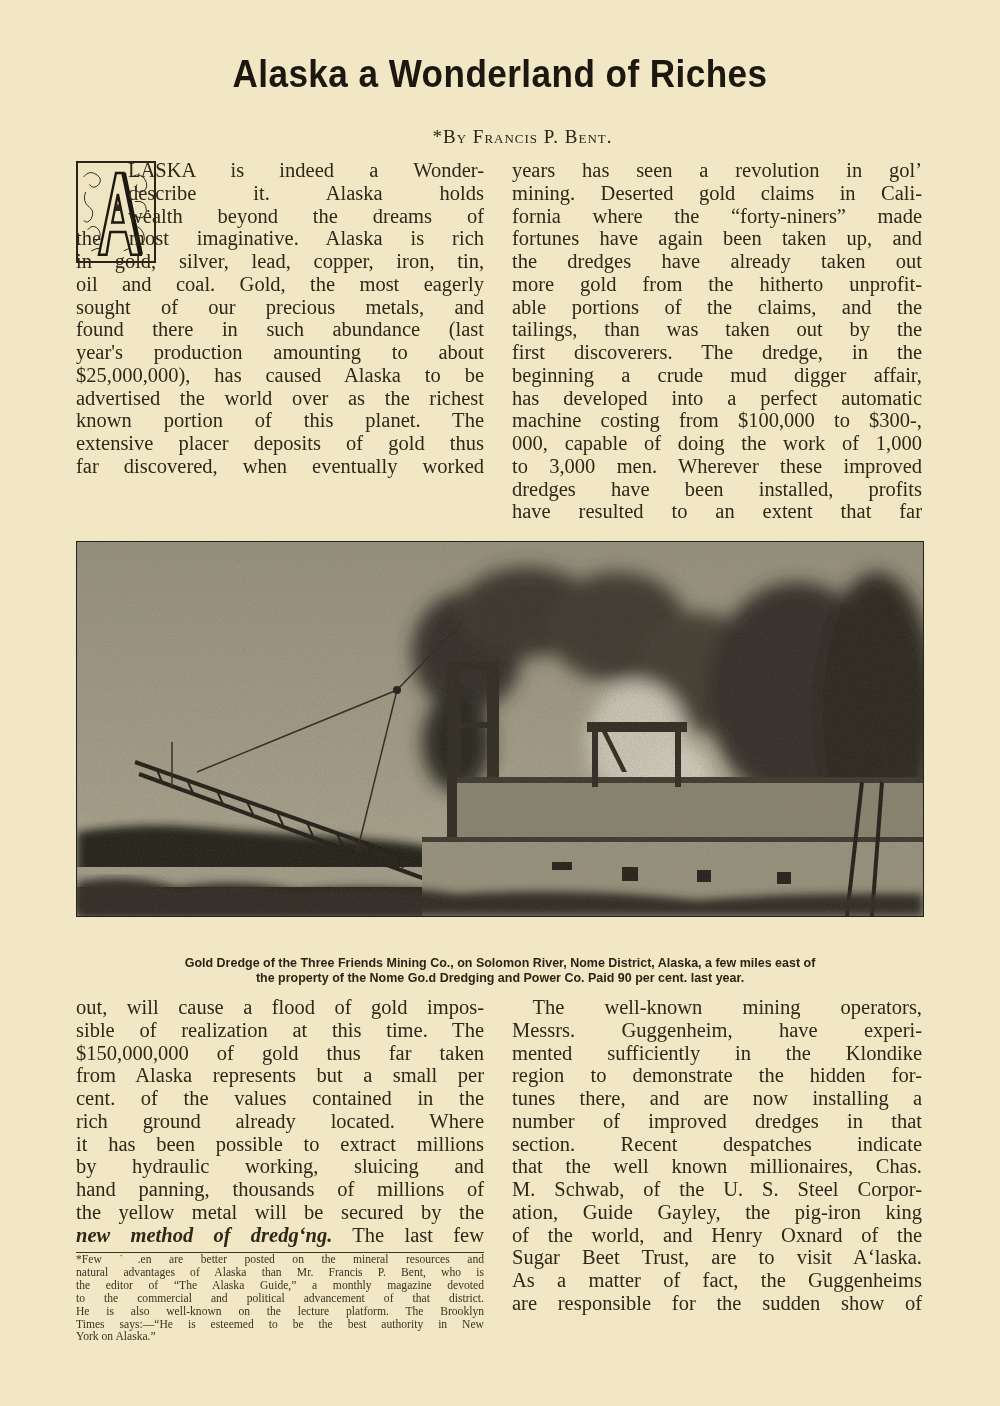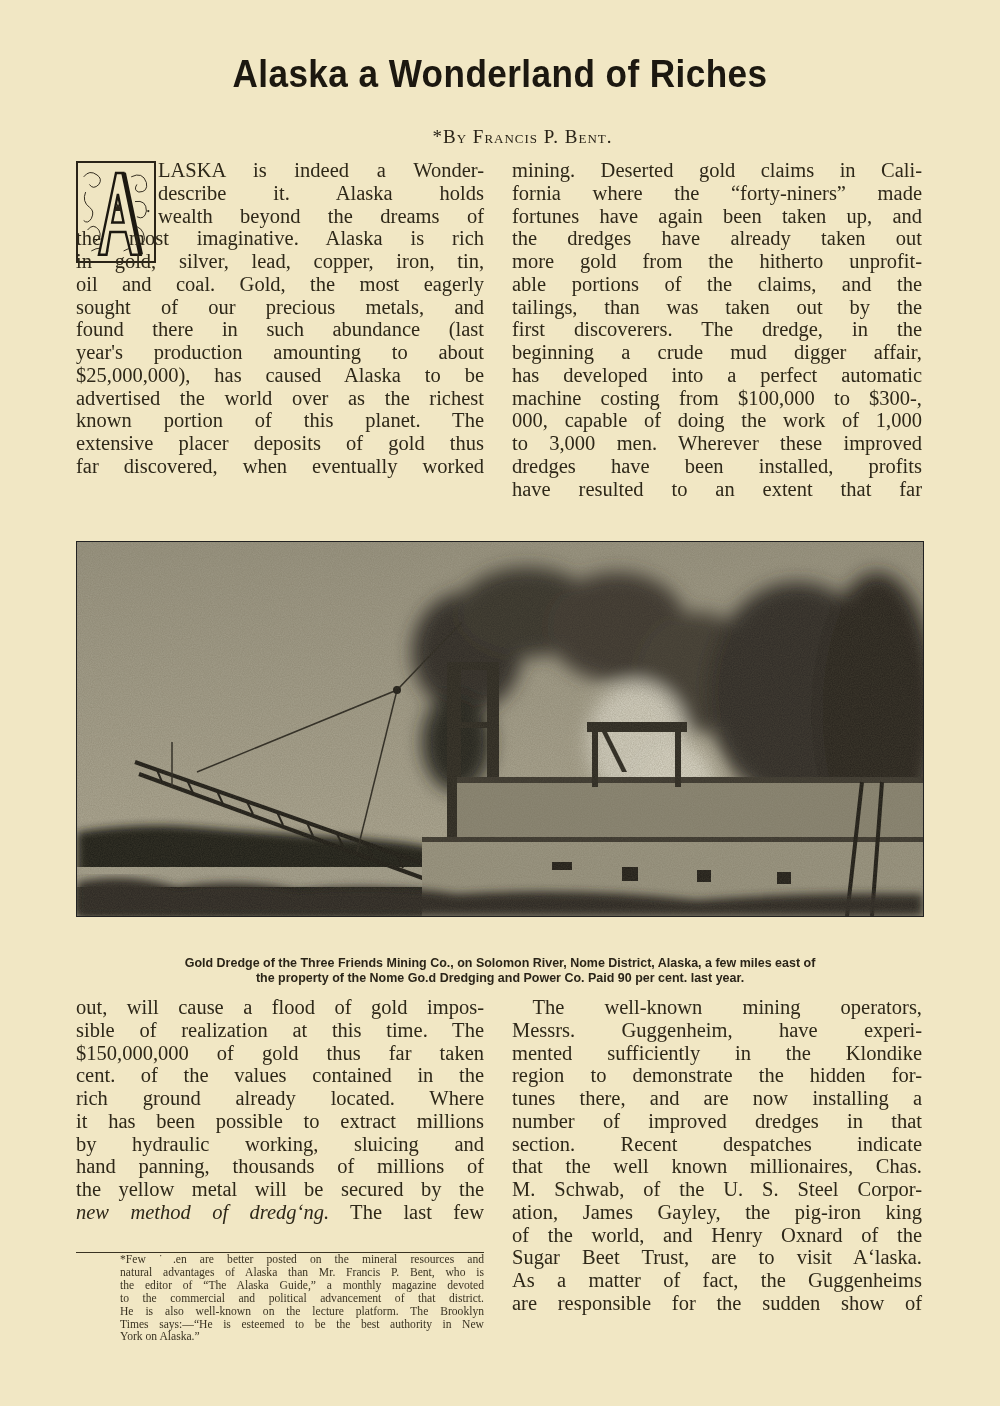--- a/index.html
+++ b/index.html
@@ -31,21 +31,21 @@
     font-family: "Liberation Serif", serif;
     font-size: 20.5px; line-height: 22.75px;
     text-align: justify;
     color: #2e2819;
   }
   .col .line { display: block; text-align: justify; text-align-last: justify; white-space: nowrap; height: 22.75px; }
   .c1 { left: 76px; top: 159px; width: 408px; }
   .c2 { left: 512px; top: 159px; width: 410px; }
   .c3 { left: 76px; top: 996px; width: 408px; }
   .c4 { left: 512px; top: 996px; width: 410px; }
-  .indent { padding-left: 82px; }
+  .indent { padding-left: 52px; }
   .dropcap {
     position: absolute; left: 76px; top: 161px; width: 80px; height: 102px;
     border: 2px solid #2a2418; box-sizing: border-box;
     background: #efe5c2;
   }
   .dropcap svg { width: 100%; height: 100%; }
   .photo {
     position: absolute; left: 76px; top: 541px; width: 846px; height: 374px;
     border: 1px solid #222; overflow: hidden; background: #8f8a78;
   }
@@ -59,23 +59,23 @@
   }
   .footrule {
     position: absolute; left: 76px; top: 1252px; width: 408px; height: 0;
     border-top: 1.5px solid #3a3322;
   }
   .footnote {
     position: absolute; left: 76px; top: 1254px; width: 408px;
     font-family: "Liberation Serif", serif;
     font-size: 11.6px; line-height: 12.9px; color: #3a3322;
   }
-  .footnote .line { display: block; text-align: justify; text-align-last: justify; white-space: nowrap; margin-left: 44px; }
+  .footnote .line { display: block; text-align: justify; text-align-last: justify; white-space: nowrap; }
   .footnote .line.last { text-align-last: left; }
-  em.ital { font-style: italic; }
+  em.ital { font-style: italic; font-weight: bold; }
 </style>
 </head>
 <body>
 
 <div>
 
   <h1 class="title" style="margin:0">Alaska a Wonderland of Riches</h1>
   <div class="byline">*By Francis P. Bent.</div>
 
   <div class="dropcap">
@@ -108,20 +108,21 @@
       <span class="line">found there in such abundance (last</span>
       <span class="line">year's production amounting to about</span>
       <span class="line">$25,000,000), has caused Alaska to be</span>
       <span class="line">advertised the world over as the richest</span>
       <span class="line">known portion of this planet.  The</span>
       <span class="line">extensive placer deposits of gold thus</span>
       <span class="line">far discovered, when eventually worked</span>
     </div>
 
   <div class="col c2" id="col2">
+      <span class="line">years has seen a revolution in golʼ</span>
       <span class="line">mining.  Deserted gold claims in Cali-</span>
       <span class="line">fornia where the “forty-niners” made</span>
       <span class="line">fortunes have again been taken up, and</span>
       <span class="line">the dredges have already taken out</span>
       <span class="line">more gold from the hitherto unprofit-</span>
       <span class="line">able portions of the claims, and the</span>
       <span class="line">tailings, than was taken out by the</span>
       <span class="line">first discoverers.  The dredge, in the</span>
       <span class="line">beginning a crude mud digger affair,</span>
       <span class="line">has developed into a perfect automatic</span>
@@ -222,40 +223,41 @@
 
   <div class="caption">
     <div>Gold Dredge of the Three Friends Mining Co., on Solomon River, Nome District, Alaska, a few miles east of</div>
     <div>the property of the Nome Go.d Dredging and Power Co.   Paid 90 per cent. last year.</div>
   </div>
 
   <div class="col c3" id="col3">
       <span class="line">out, will cause a flood of gold impos-</span>
       <span class="line">sible of realization at this time.  The</span>
       <span class="line">$150,000,000 of gold thus far taken</span>
+      <span class="line">from Alaska represents but a small per</span>
       <span class="line">cent. of the values contained in the</span>
       <span class="line">rich ground already located.  Where</span>
       <span class="line">it has been possible to extract millions</span>
       <span class="line">by hydraulic working, sluicing and</span>
       <span class="line">hand panning, thousands of millions of</span>
       <span class="line">the yellow metal will be secured by the</span>
       <span class="line"><em class="ital">new method of dredgʻng.</em> <span>The last few</span></span>
     </div>
 
   <div class="col c4" id="col4">
       <span class="line"> The well-known mining operators,</span>
       <span class="line">Messrs.  Guggenheim, have experi-</span>
       <span class="line">mented sufficiently in the Klondike</span>
       <span class="line">region to demonstrate the hidden for-</span>
       <span class="line">tunes there, and are now installing a</span>
       <span class="line">number of improved dredges in that</span>
       <span class="line">section.  Recent despatches indicate</span>
       <span class="line">that the well known millionaires, Chas.</span>
       <span class="line">M. Schwab, of the U. S. Steel Corpor-</span>
-      <span class="line">ation, James Gayley, the pig-iron king</span>
+      <span class="line">ation, Guide Gayley, the pig-iron king</span>
       <span class="line">of the world, and Henry Oxnard of the</span>
       <span class="line">Sugar Beet Trust, are to visit Aʻlaska.</span>
       <span class="line">As a matter of fact, the Guggenheims</span>
       <span class="line">are responsible for the sudden show of</span>
     </div>
 
   <div class="footrule"></div>
   <div class="footnote" id="footnote">
       <span class="line">*Few ˙.en are better posted on the mineral resources and</span>
       <span class="line">natural advantages of Alaska than Mr. Francis P. Bent, who is</span>

